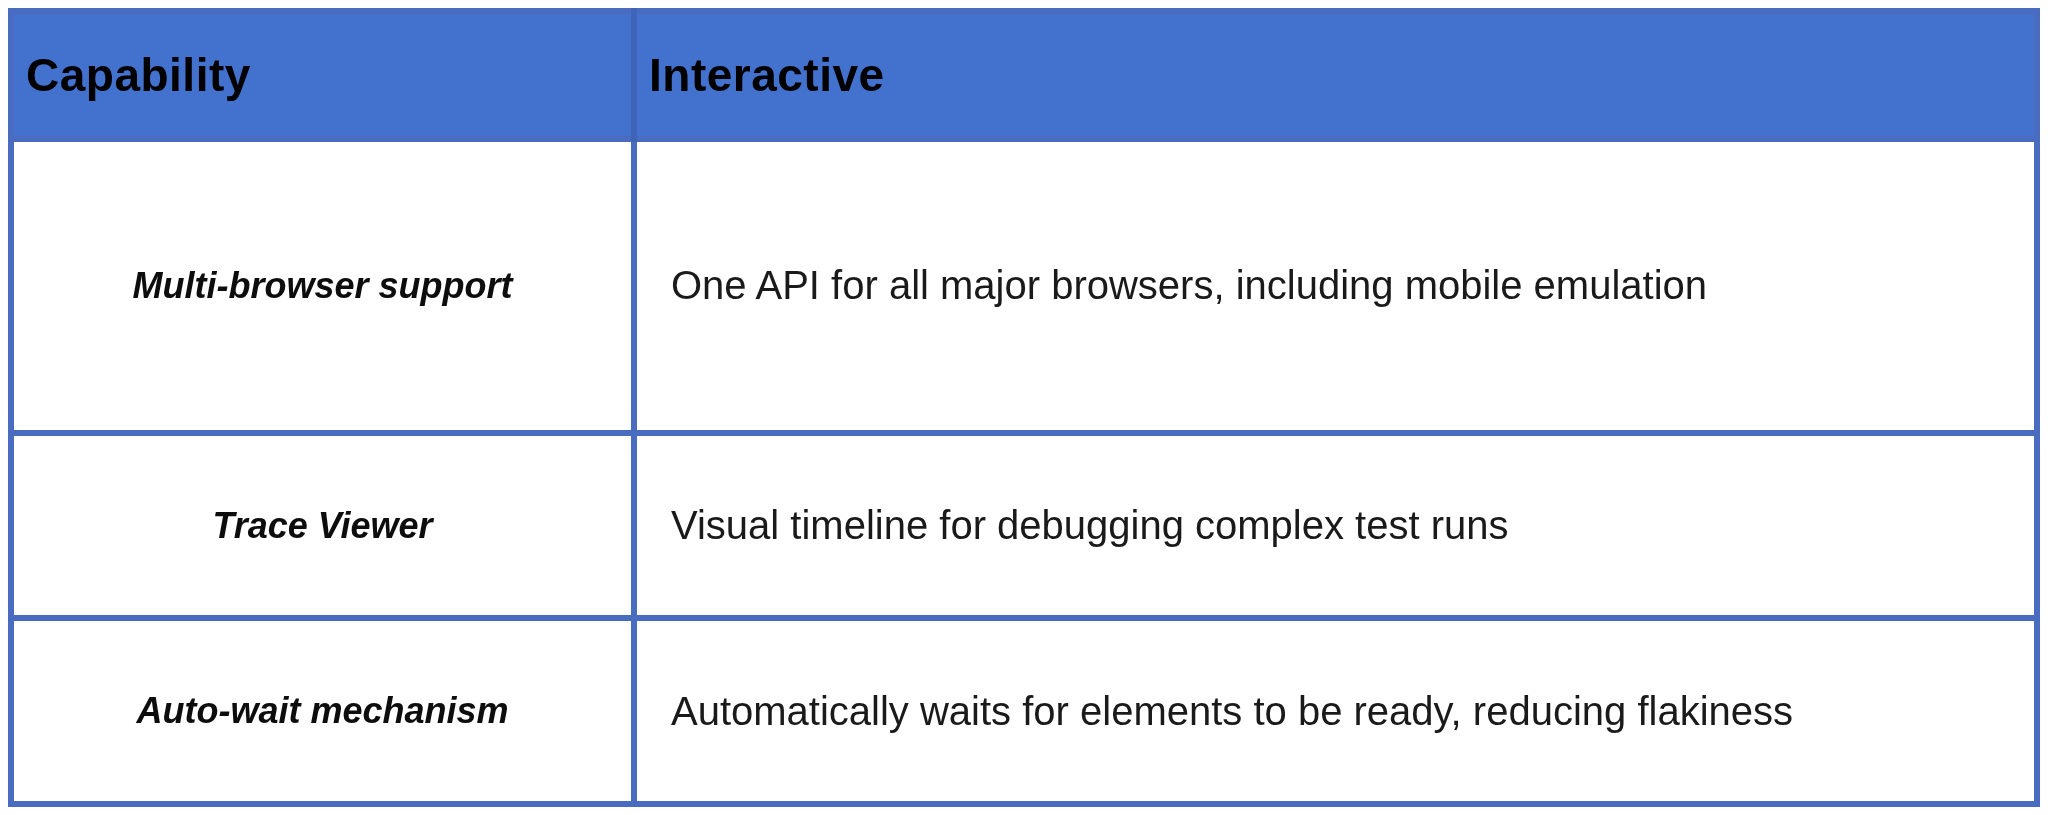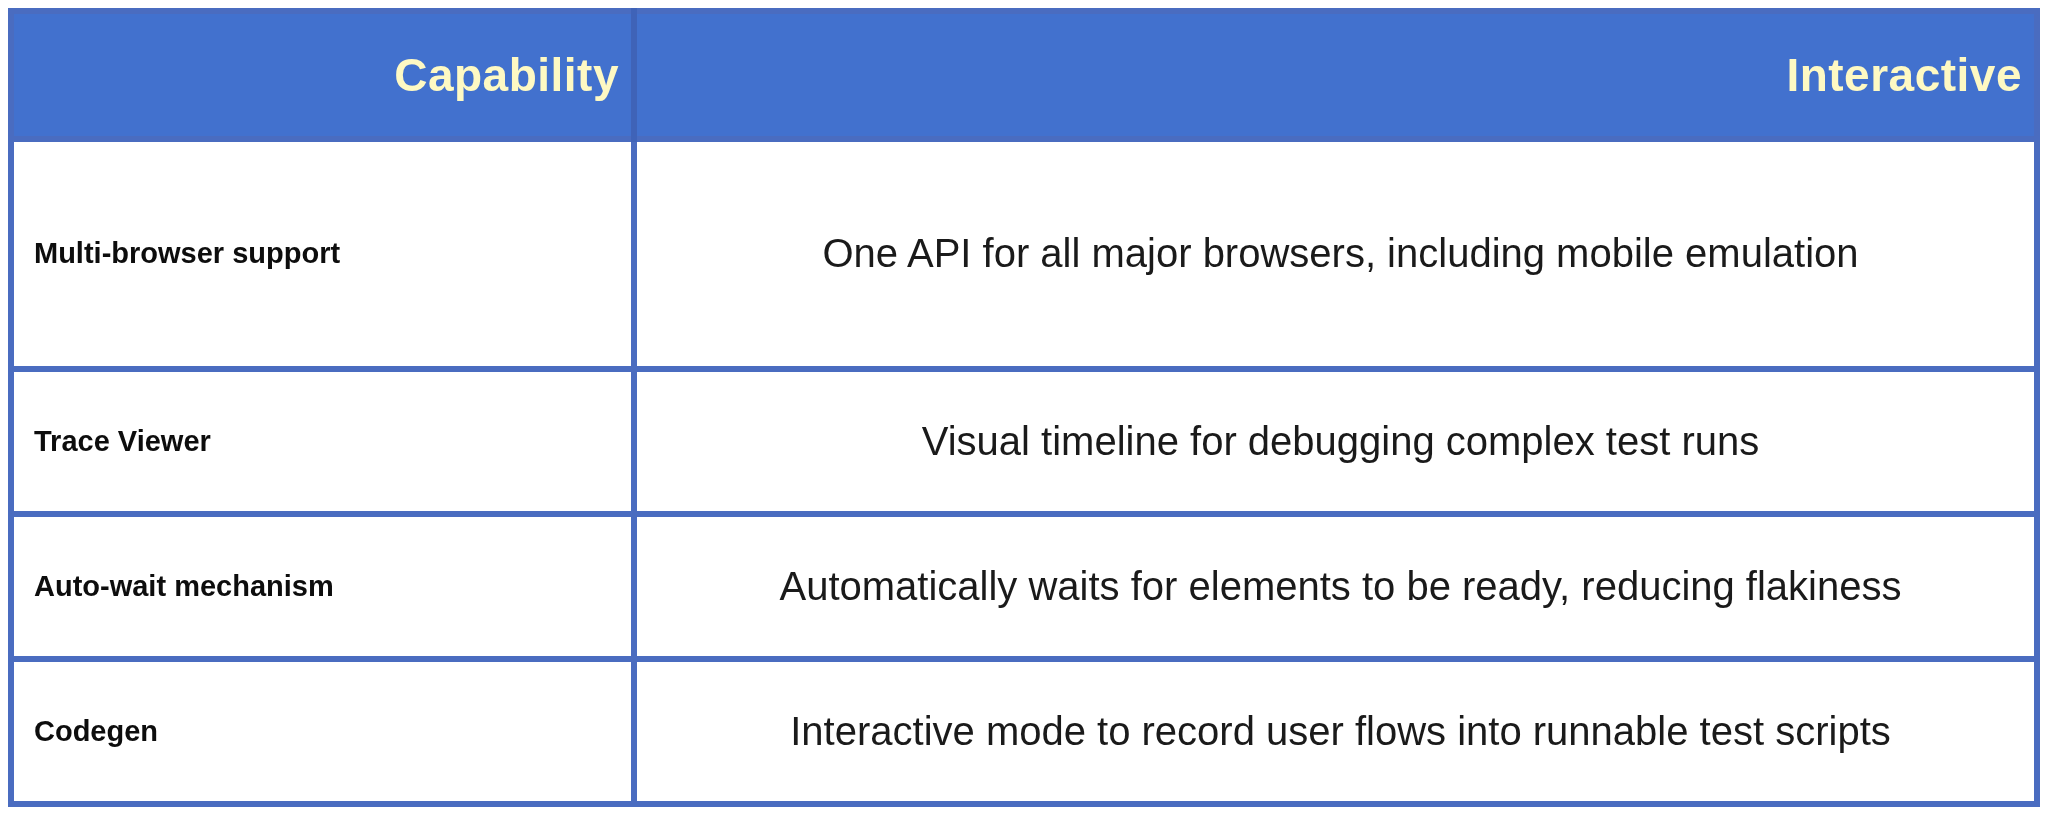--- a/index.html
+++ b/index.html
@@ -46,22 +46,22 @@
   col.col-capability { width: 623px; }
   col.col-description { width: auto; }
 
   thead tr.header-row {
     height: 128px;
     background: #4271ce;
   }
 
   th.header-cell {
     background: #4271ce;
-    color: #fef9c3;
-    text-align: right;
+    color: #000000;
+    text-align: left;
     vertical-align: middle;
     font-family: "Liberation Sans", sans-serif;
     font-weight: 700;
     font-size: 46px;
     letter-spacing: 0.5px;
     padding: 0 12px;
     border: 0;
     box-sizing: border-box;
   }
 
@@ -78,28 +78,30 @@
 
   td.cell {
     vertical-align: middle;
     border: 0;
     box-sizing: border-box;
     color: #111111;
     font-family: "Liberation Sans", sans-serif;
   }
 
   td.cell-capability {
+    text-align: center;
     font-weight: 700;
-    font-size: 29px;
+    font-size: 36px;
     padding: 0 20px;
     color: #0d0d0d;
+    font-style: italic;
   }
 
   td.cell-description {
-    text-align: center;
+    text-align: left;
     font-weight: 400;
     font-size: 40px;
     padding: 0 24px 0 34px;
     border-left: 6px solid #4a6cc0;
     color: #1a1a1a;
   }
 
   tbody tr.data-row:first-child td.cell {
     border-top: 0;
   }
@@ -133,23 +135,19 @@
         <tr class="data-row row-std">
           <td class="cell cell-capability">Trace Viewer</td>
           <td class="cell cell-description">Visual timeline for debugging complex test runs</td>
         </tr>
 
         <tr class="data-row row-std">
           <td class="cell cell-capability">Auto-wait mechanism</td>
           <td class="cell cell-description">Automatically waits for elements to be ready, reducing flakiness</td>
         </tr>
 
-        <tr class="data-row row-std">
-          <td class="cell cell-capability">Codegen</td>
-          <td class="cell cell-description">Interactive mode to record user flows into runnable test scripts</td>
-        </tr>
 
 
       </tbody>
     </table>
   </div>
 
 </div>
 
 </body></html>

